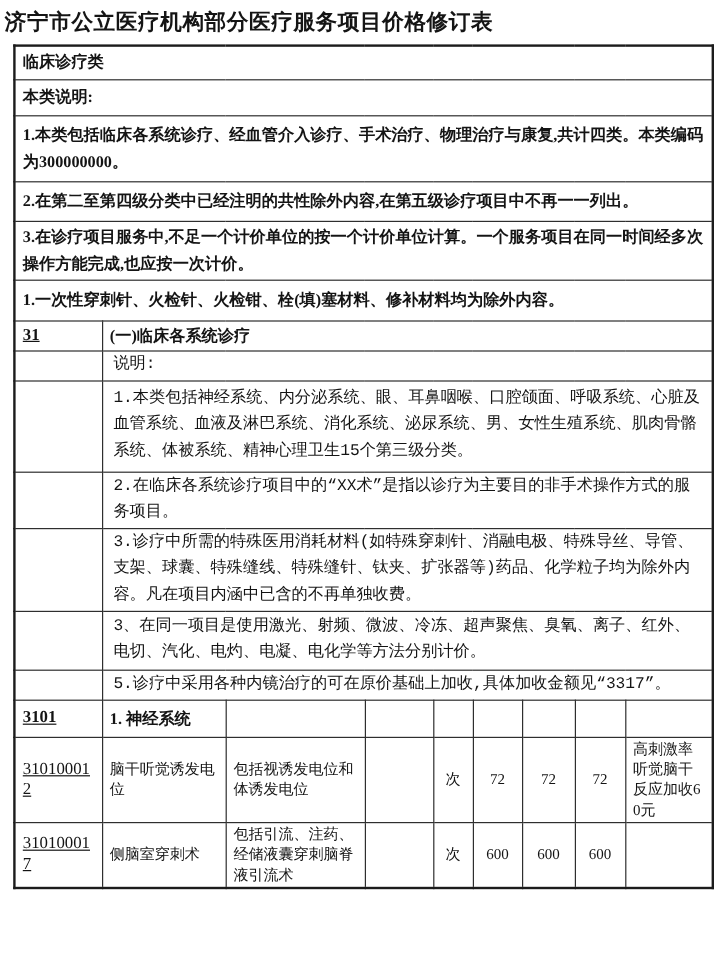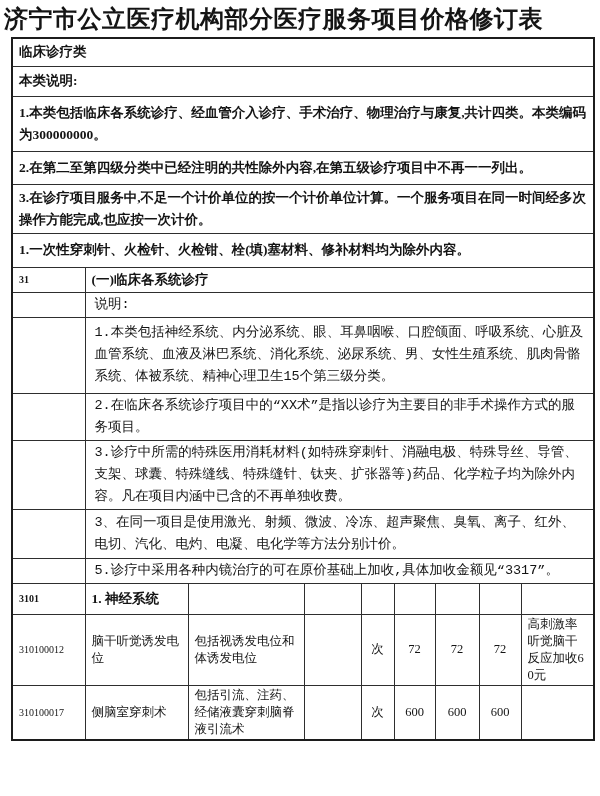--- a/index.html
+++ b/index.html
@@ -3,39 +3,39 @@
 <meta charset="utf-8">
 <style>
   html,body{margin:0;padding:0;}
   body{
     width:600px;height:796px;background:#ffffff;color:#141414;
     font-family:"Liberation Serif","DejaVu Serif",serif;
     overflow:hidden;
   }
   .title{
     font-family:"Liberation Sans","DejaVu Sans",sans-serif;
-    font-size:24px;font-weight:700;line-height:31px;
+    font-size:18px;font-weight:700;line-height:31px;
     margin:3px 0 3px 4px;letter-spacing:0.5px;white-space:nowrap;
   }
   table.price{
     border-collapse:collapse;table-layout:fixed;
     margin-left:11px;width:582px;
     border:2px solid #1c1c1c;
   }
   td{
     border:1px solid #2e2e2e;
     padding:1px 6px;vertical-align:middle;
     font-size:13.5px;line-height:22px;
     word-break:break-all;overflow:hidden;
   }
   td.b{font-weight:700;}
   td.ind{padding-left:9px;font-family:Liberation Mono, monospace;}
   td.small{font-size:12.5px;line-height:17px;}
   td.ctr{text-align:center;}
-  td.code{font-size:10px;}
+  td.code{font-size:14px;text-decoration:underline;}
 </style>
 </head>
 <body>
 
 <div class="title">济宁市公立医疗机构部分医疗服务项目价格修订表</div>
 
 <table class="price">
   <colgroup>
     <col style="width:73px">
       <col style="width:103px">

